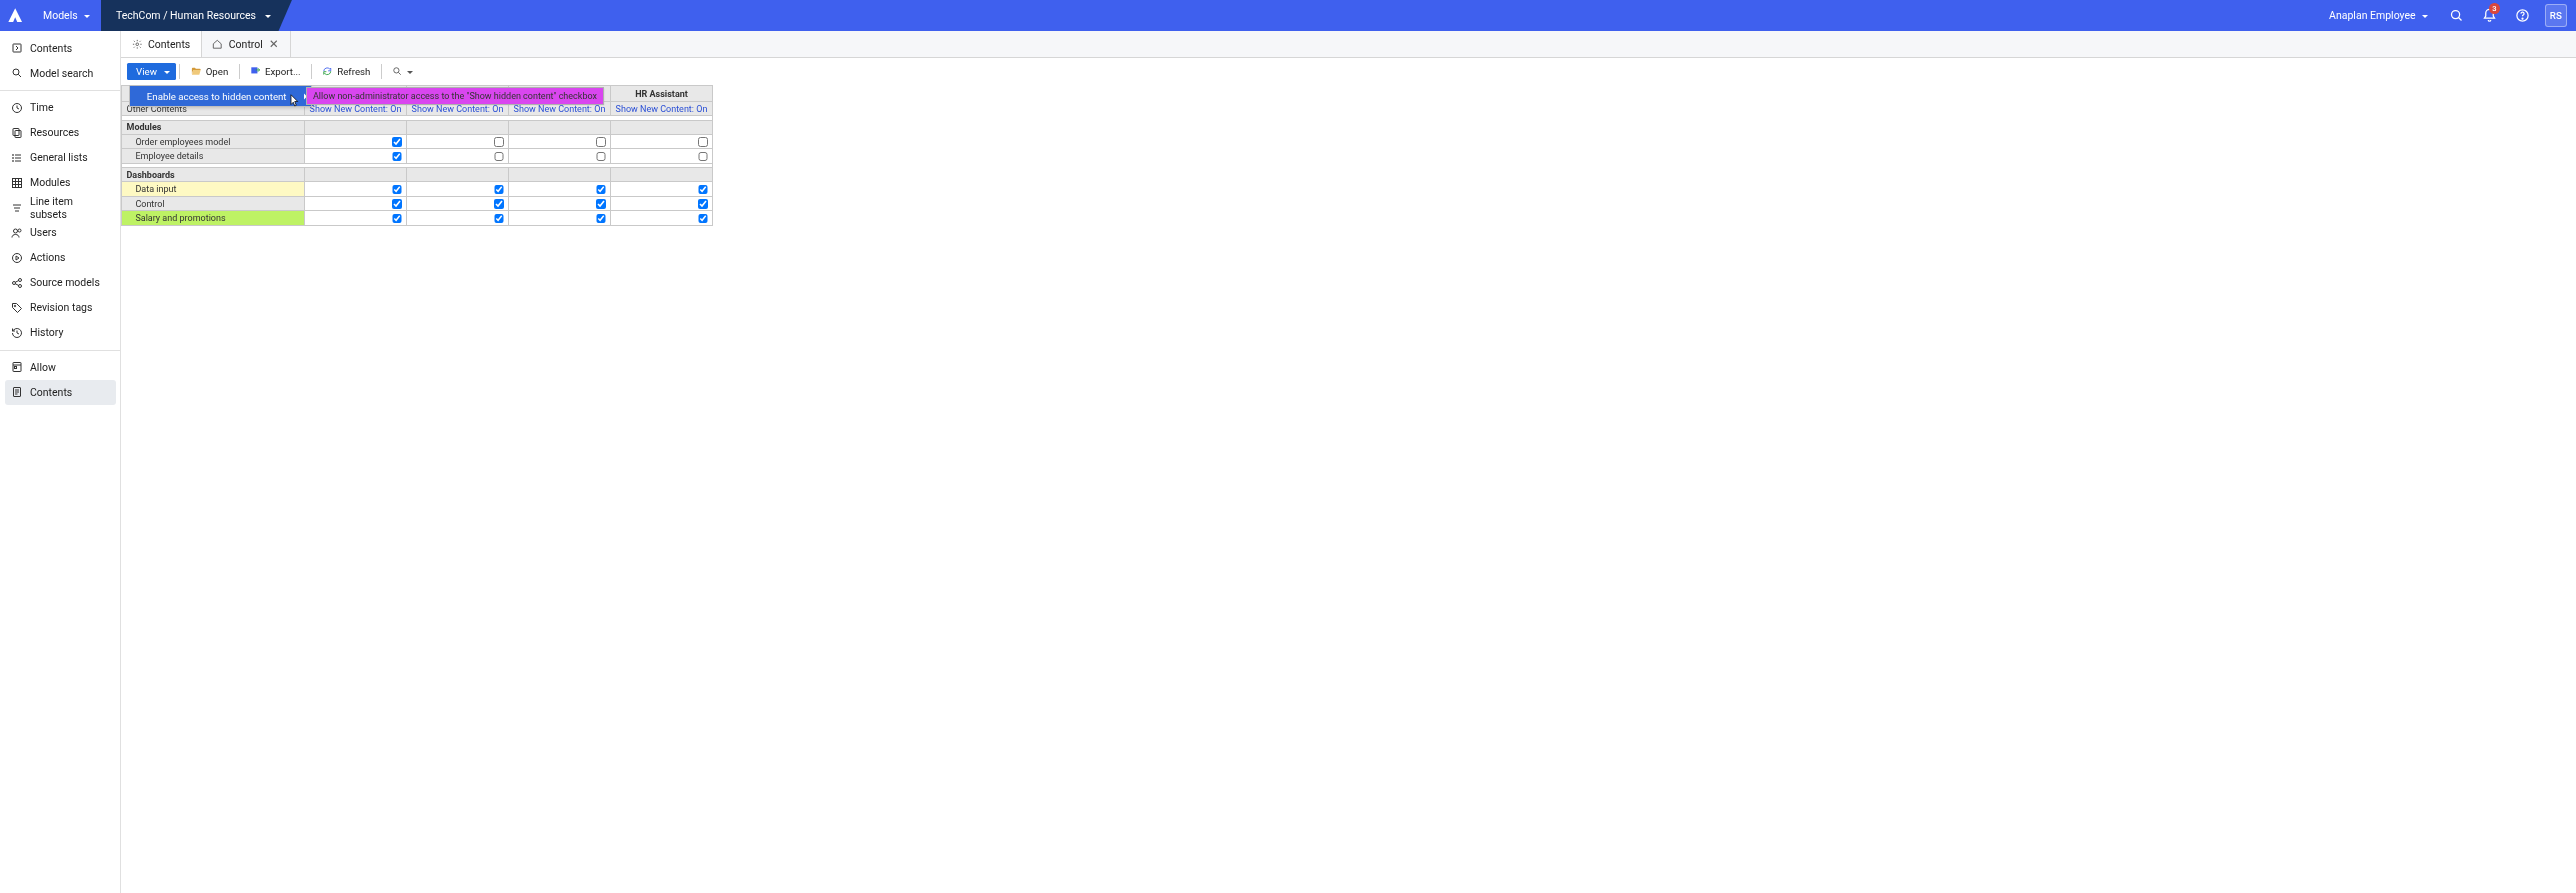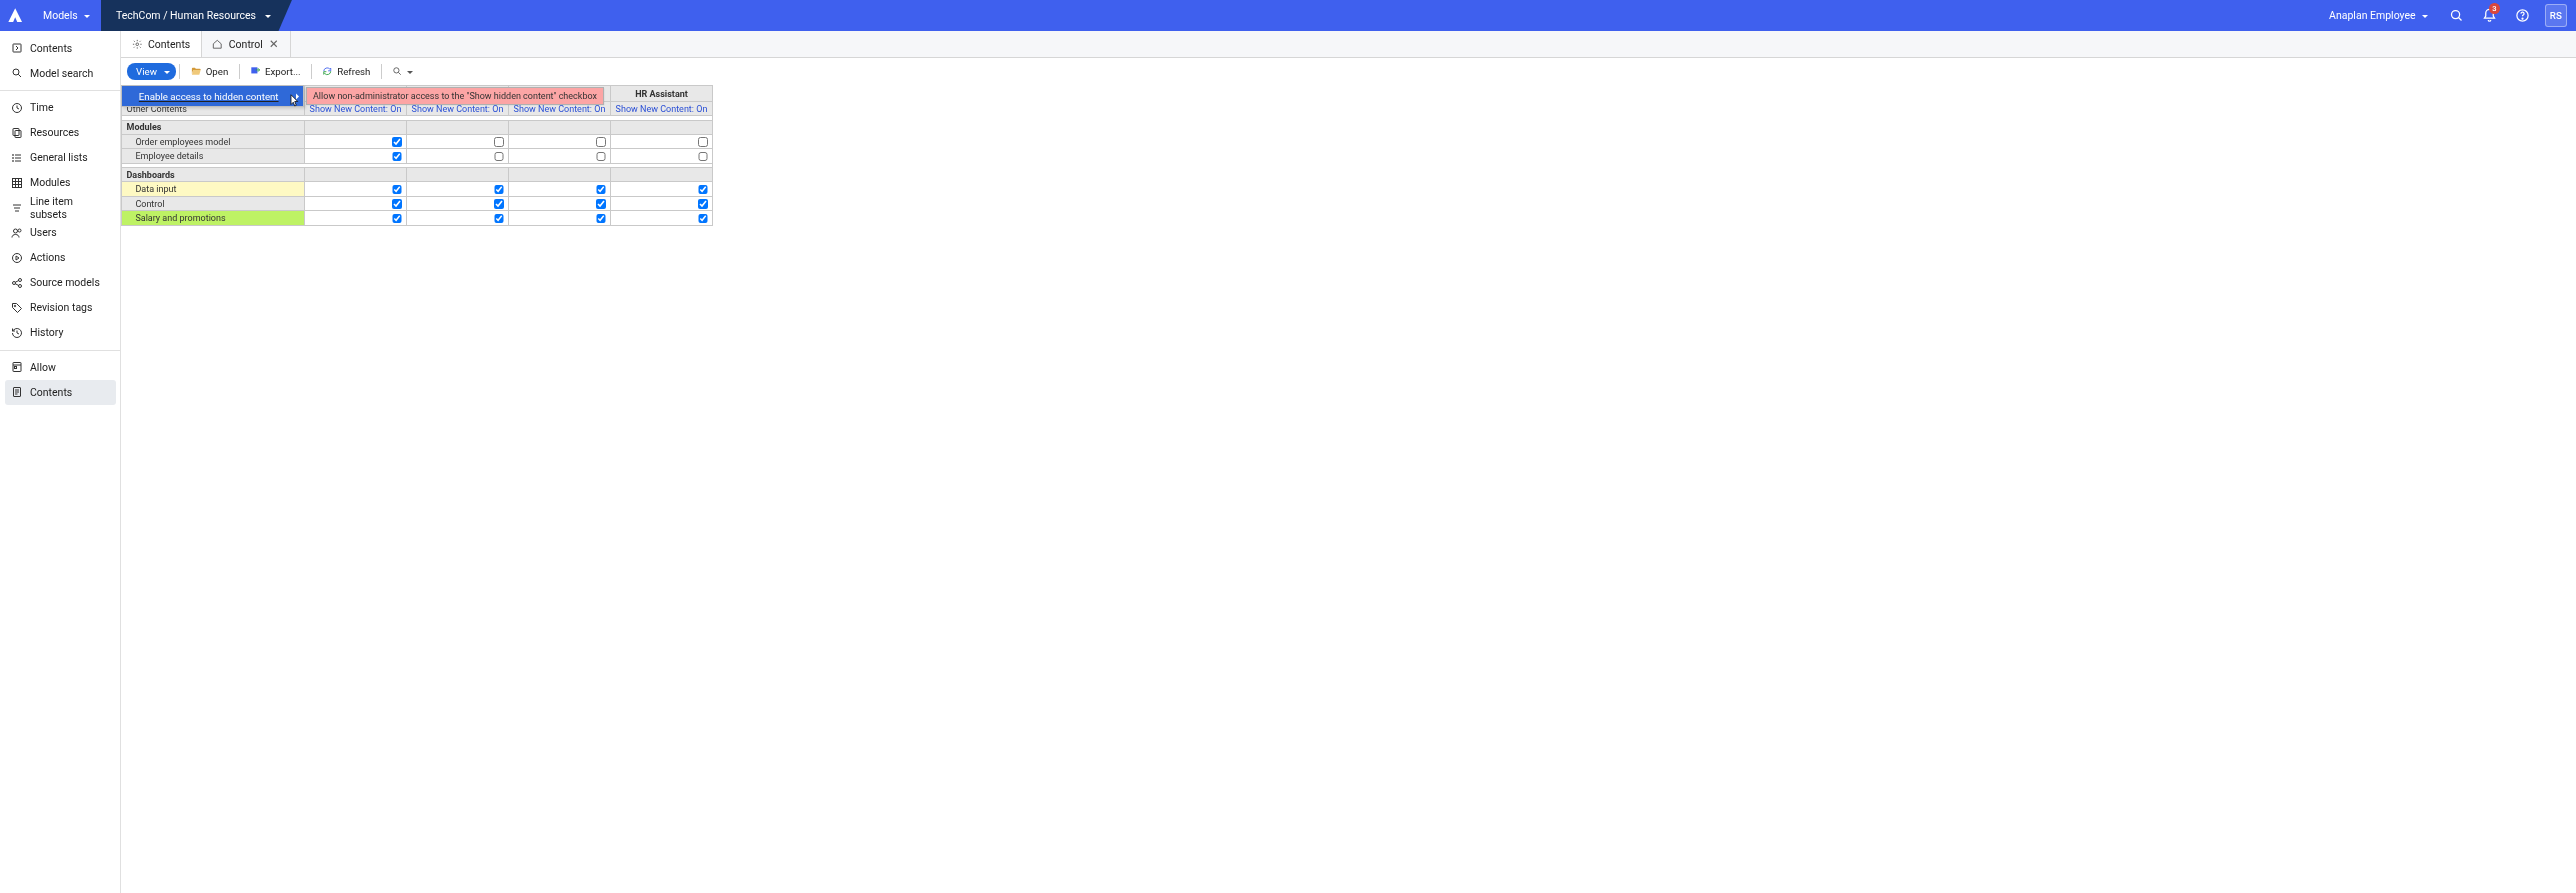--- a/index.html
+++ b/index.html
@@ -25,42 +25,42 @@
   .side-sep { height:0.7px; background:#e0e0e0; margin: 4.5px 0;}
   
   .content { flex:1; display:flex; flex-direction:column; }
   .tabs { height: 27px; border-bottom: 0.7px solid #d6d6d6; display:flex; align-items:stretch; padding-left: 0; background:#f6f7f9;}
   .tab { display:flex; align-items:center; gap:6px; padding:0 10.5px; border-right:0.7px solid #d6d6d6; background:#fff; cursor:pointer; font-size:10.5px; position:relative; }
   .tab.inactive { background:#f6f7f9; }
   .tab .close { width:10.5px; height:10.5px; display:flex; align-items:center; justify-content:center; }
   
   .toolbar { height: 27px; display:flex; align-items:center; padding: 0 6px; gap:0; border-bottom:0; }
   .tbar-btn { display:flex; align-items:center; gap:4.5px; padding: 3px 7.5px; cursor:pointer; font-size:9.7px; border-radius:1.5px; }
-  .tbar-btn.primary { background:#1f6bde; color:#fff; padding:3px 6px 3px 9px;border-radius:8px;}
+  .tbar-btn.primary { background:#1f6bde; color:#fff; padding:3px 6px 3px 9px;}
   .tbar-btn.primary .caret { margin-left:3px;}
   .tbar-sep { width:0.7px; height:15px; background:#ccc; margin:0 3px;}
   
   .grid-wrap { position:relative; padding: 0 0 0 0; }
   .grid { border-collapse: collapse; font-size: 9px; color:#333; margin-left: 0;}
   .grid th, .grid td { border: 0.7px solid #c9c9c9; padding: 1.5px 4.5px; height: 13.4px; text-align:left; background:#fff;margin-left:24px;}
   .grid .hdr td, .grid .hdr th { background:#e8e8e8; font-weight:700; text-align:center; height:16.4px;}
   .grid .linkrow td { background:#e8e8e8; }
   .grid .linkrow a { color:#2a4fd6; text-decoration:none; font-size:9px; display:block; text-align:center;}
   .grid .section td { background:#e8e8e8; font-weight:700; }
   .grid .rowlabel { width: 183px; }
   .grid .colw { width:102px; }
   .grid .indent { padding-left: 13.4px; font-weight:400;}
   .grid .chk { text-align:right; padding-right:4.5px;}
   .grid input[type=checkbox] { width:9.7px; height:9.7px; vertical-align:middle;}
   
   .dropdown-menu { position:absolute; left:0; top:0; width:183px; background:#fff; border:0.7px solid #bfbfbf; box-shadow: 1.5px 1.5px 3px rgba(0,0,0,0.15); z-index:20;}
   .dropdown-item { background:#2f69d8; color:#fff; padding: 4.5px 21px 4.5px 13.4px; font-size:9.7px; cursor:pointer; text-align:center; position:relative;}
   .dropdown-item .submenu-caret { position:absolute; right:4.5px; top:50%; transform:translateY(-50%);}
   
-  .tooltip { position:absolute; background:#fca5a5; border:0.7px solid #b0b0b0; padding:3px 6px; font-size:9px; color:#333; white-space:nowrap; z-index:30; box-shadow:0.7px 0.7px 1.5px rgba(0,0,0,0.1);}
+  .tooltip { position:absolute; background:#d946ef; border:0.7px solid #b0b0b0; padding:3px 6px; font-size:9px; color:#333; white-space:nowrap; z-index:30; box-shadow:0.7px 0.7px 1.5px rgba(0,0,0,0.1);}
   
   .cursor-ptr { position:absolute; z-index:40; pointer-events:none;}
   
   .caret-down::after{ content:''; display:inline-block; border-left:3px solid transparent; border-right:3px solid transparent; border-top:3.7px solid currentColor; vertical-align:middle;}
   .caret-right::after{ content:''; display:inline-block; border-top:3px solid transparent; border-bottom:3px solid transparent; border-left:3.7px solid currentColor; vertical-align:middle;}
   
   svg { display:block; }
 </style>
 </head>
 <body>
@@ -371,21 +371,21 @@
         <tr>
           <td class="indent" style="background:#bef264;">Salary and promotions</td>
           <td class="chk"><input type="checkbox" checked="" style=""></td>
           <td class="chk"><input type="checkbox" checked="" style=""></td>
           <td class="chk"><input type="checkbox" checked="" style=""></td>
           <td class="chk"><input type="checkbox" checked="" style=""></td>
         </tr>
       </tbody>
         </table>
 
-      <div class="dropdown-menu" style="left:0; top:0;text-decoration:underline;">
+      <div class="dropdown-menu" style="left:8px; top:0;">
         <div class="dropdown-item">
           <span>Enable access to hidden content</span>
           <span class="submenu-caret caret-right" style="color:#fff;"></span>
         </div>
       </div>
 
       <div class="tooltip" style="left:185px; top:2.2px;">
         <span>Allow non-administrator access to the "Show hidden content" checkbox</span>
       </div>
 

